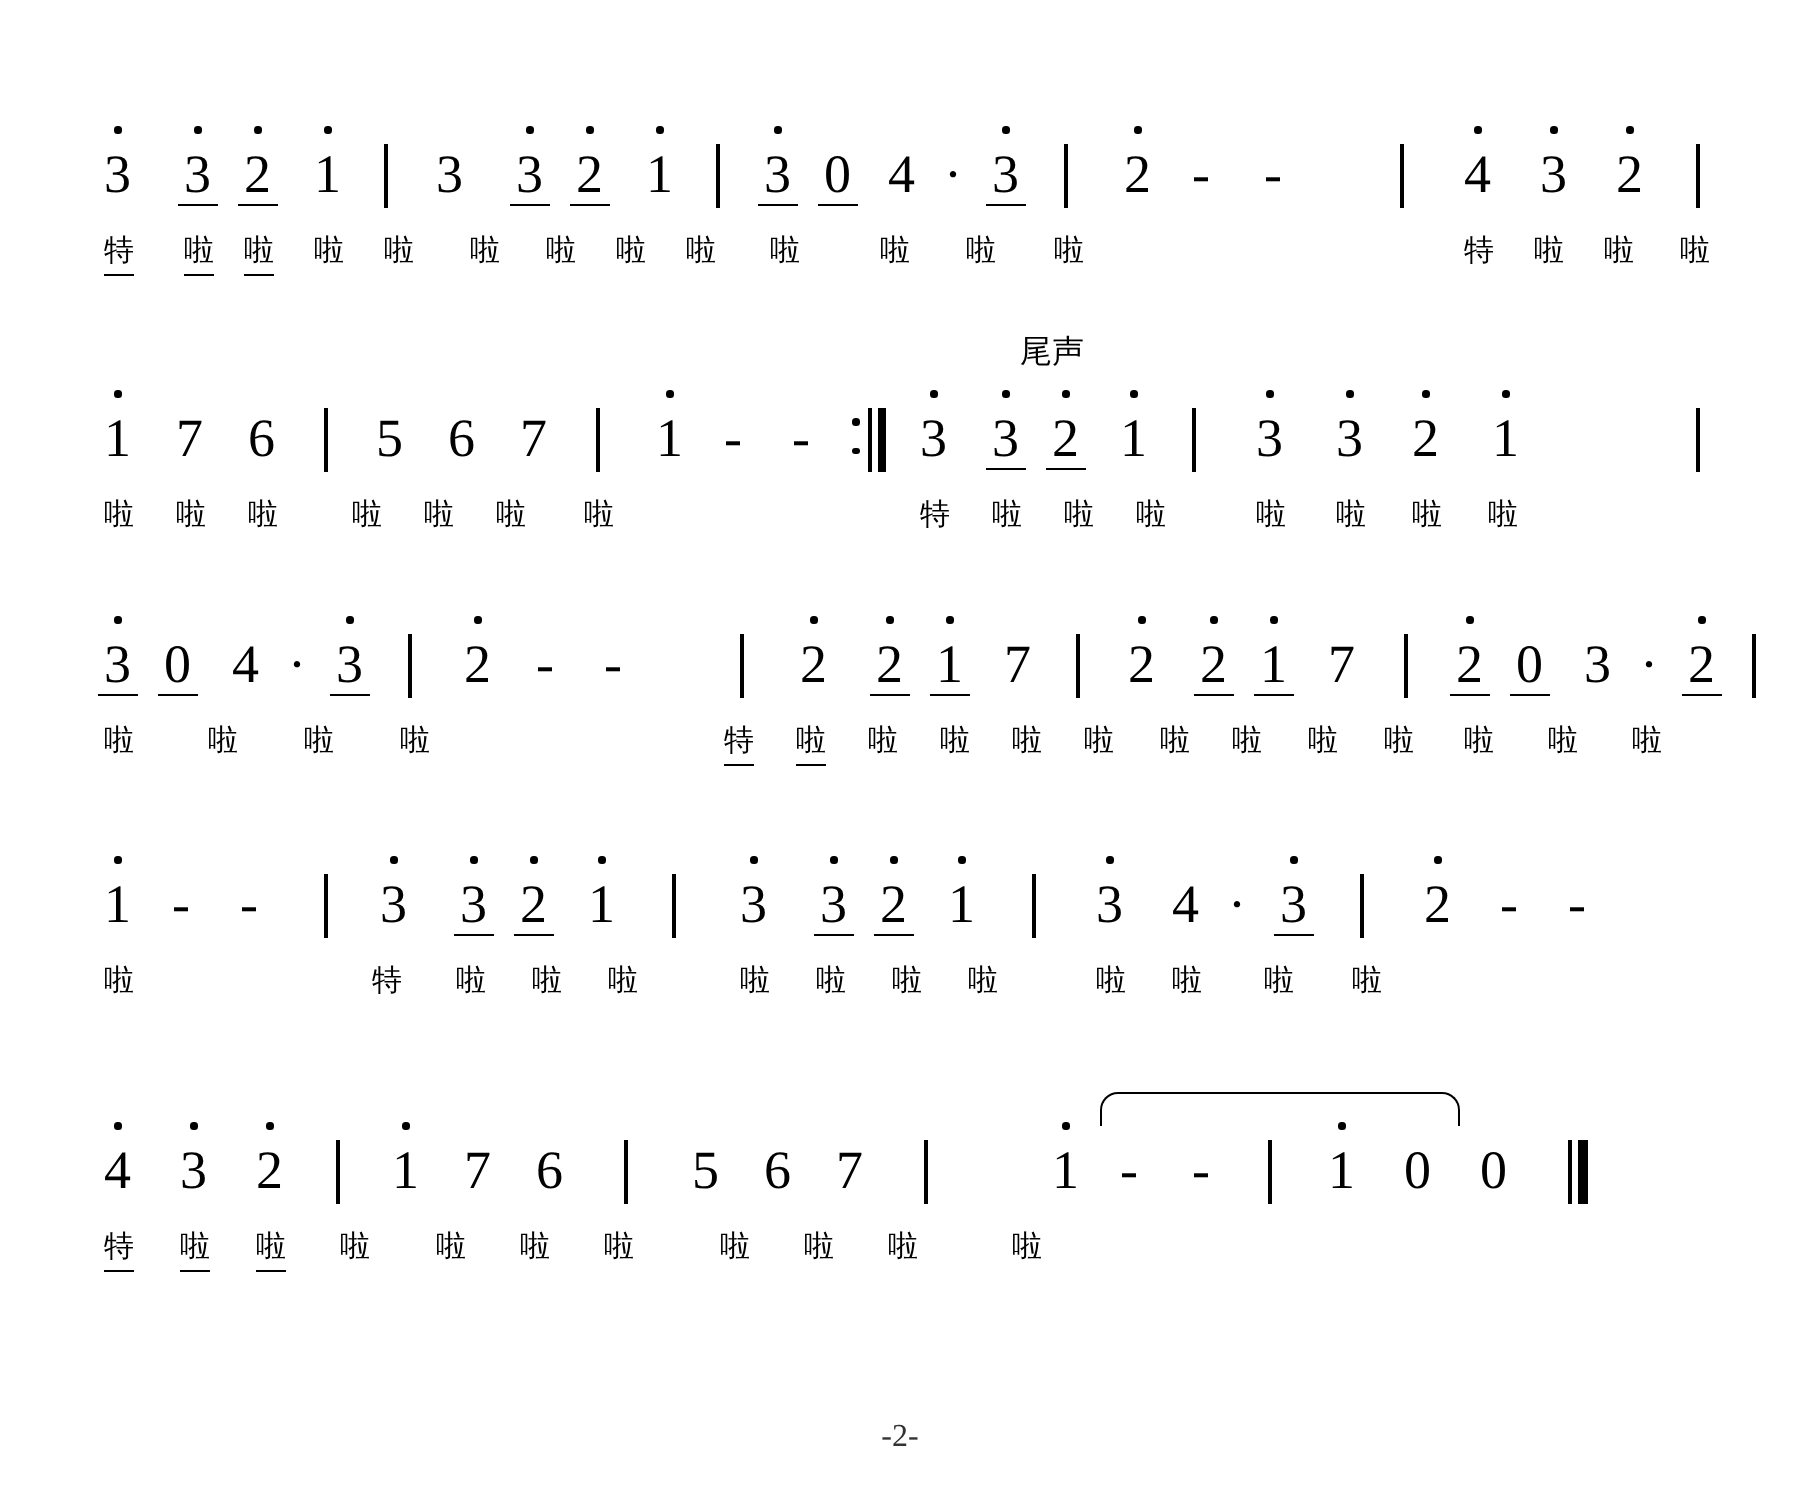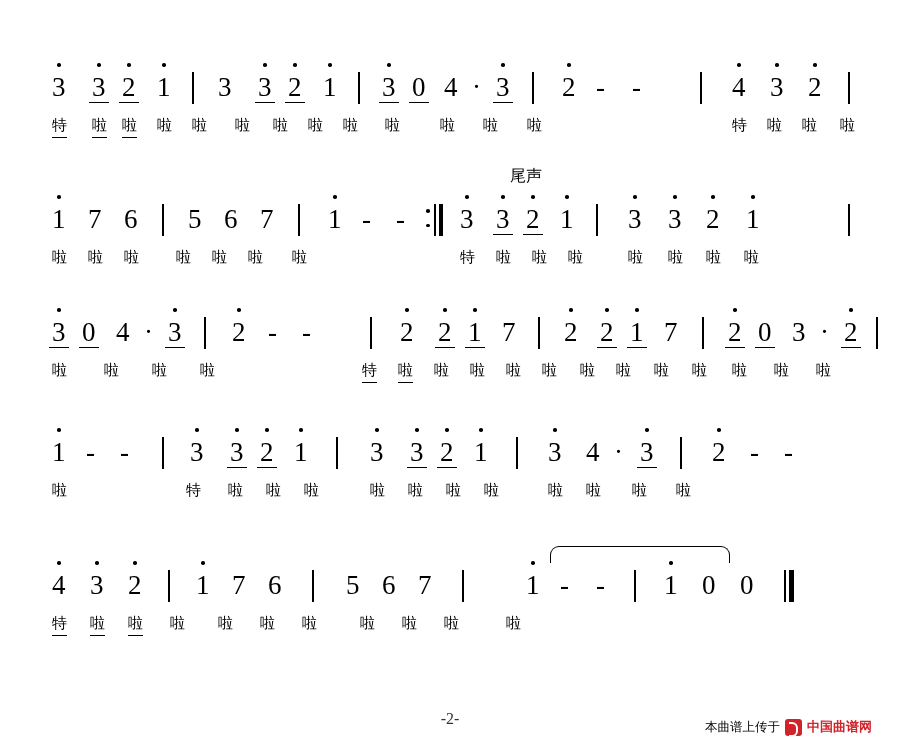--- a/index.html
+++ b/index.html
@@ -444,19 +444,14 @@
           <div class="lyric" style="left: 320px;">啦</div>
           <div class="lyric" style="left: 362px;">啦</div>
           <div class="lyric" style="left: 404px;">啦</div>
           <div class="lyric" style="left: 466px;">啦</div>
         </div>
       </div>
     </div>
 
   <div class="page-number" style="top:710px;">-2-</div>
 
-  <div class="footer" style="left:705px; top:718px;">
-    <span class="credit-text">本曲谱上传于</span>
-    <span class="logo-mark"></span>
-    <span class="logo-text">中国曲谱网</span>
-  </div>
 
 </div>
 
 </body></html>

